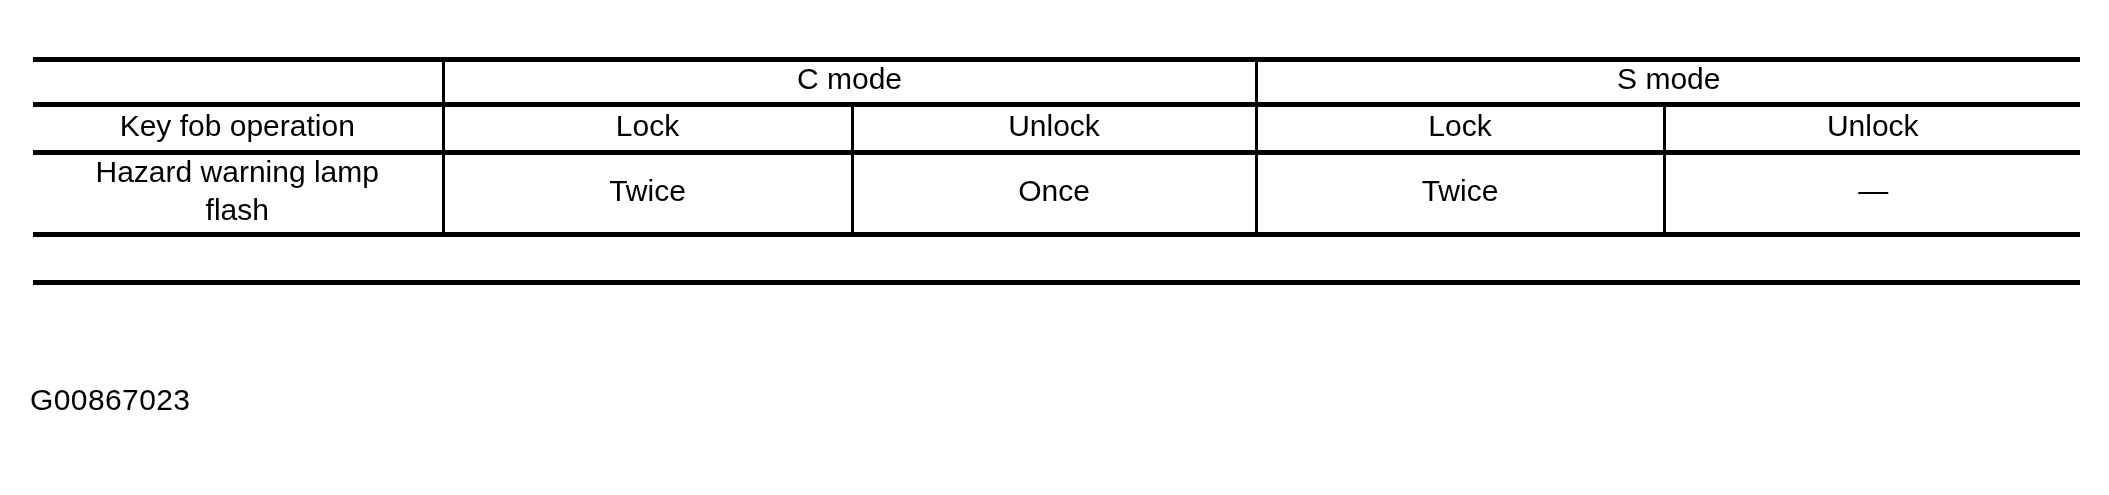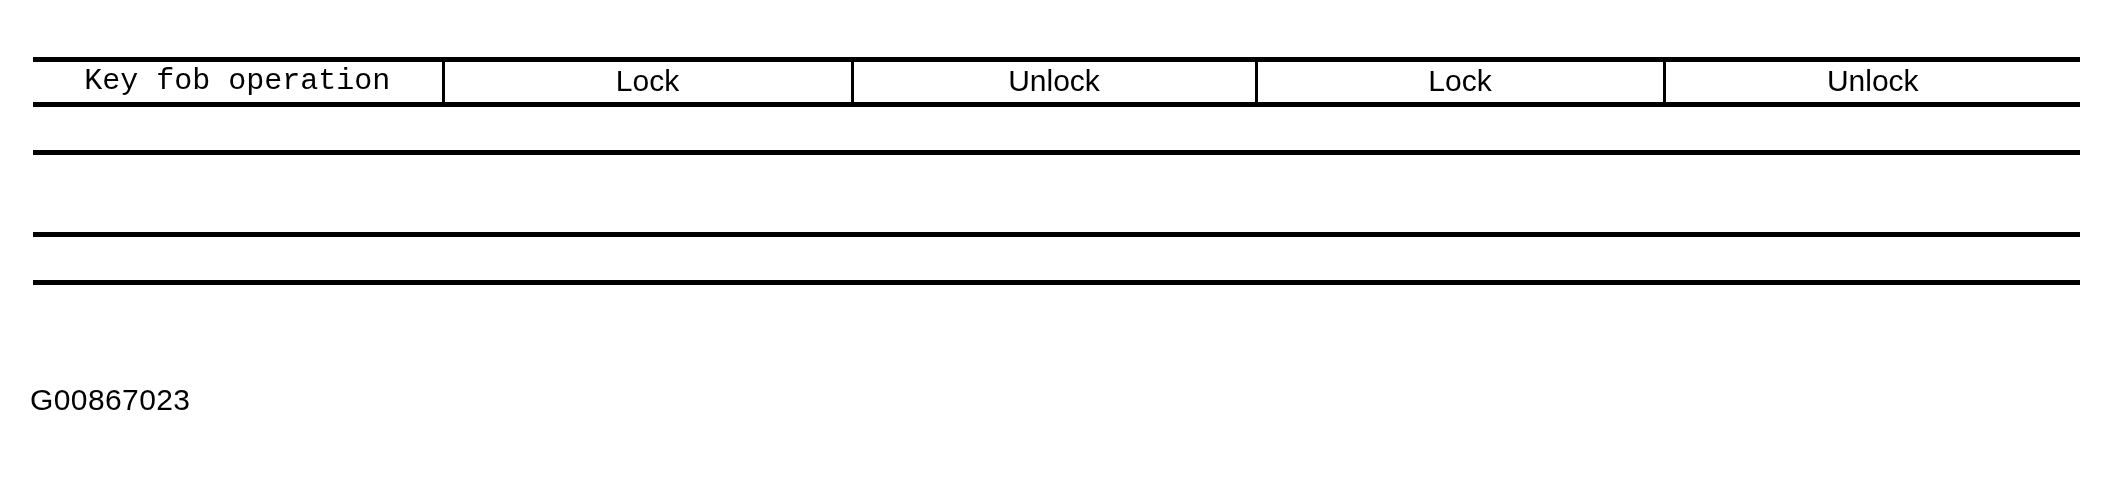--- a/index.html
+++ b/index.html
@@ -73,21 +73,20 @@
   
   .row-mode td     { height: 45px; }
   .row-subhead td  { height: 48px; }
   .row-hazard td   { height: 82px; }
   .row-horn td     { height: 48px; }
 
   td.label-cell {
     text-align: left;
     padding-left: 18px;
     padding-right: 8px;
-    font-family: Liberation Mono, monospace;
   }
 
   td.blank-cell {
     border-left: none;
   }
 
   .dash {
     display: inline-block;
     font-size: 30px;
     letter-spacing: -1px;
@@ -130,29 +129,46 @@
     <table class="spec">
       <colgroup>
         <col style="width:410px">
         <col style="width:409px">
         <col style="width:404px">
         <col style="width:408px">
         <col style="width:416px">
       </colgroup>
       <tbody>
 
+        <tr class="row-mode">
+          <td class="edge-left blank-cell"></td>
+          <td colspan="2">C mode</td>
+          <td colspan="2" class="edge-right">S mode</td>
+        </tr>
 
         <tr class="row-subhead">
           <td class="edge-left label-cell">Key fob operation</td>
           <td>Lock</td>
           <td>Unlock</td>
           <td>Lock</td>
           <td class="edge-right">Unlock</td>
         </tr>
 
+        <tr class="row-hazard">
+          <td class="edge-left label-cell">
+            <span class="cell-text two-line">Hazard warning lamp</span>
+            <span class="cell-text two-line">flash</span>
+          </td>
+          <td>Twice</td>
+          <td>Once</td>
+          <td>Twice</td>
+          <td class="edge-right">
+            <span class="dash">—</span>
+          </td>
+        </tr>
 
 
       </tbody>
     </table>
   </div>
 
   <div class="caption">G00867023</div>
 
 </div>
 

